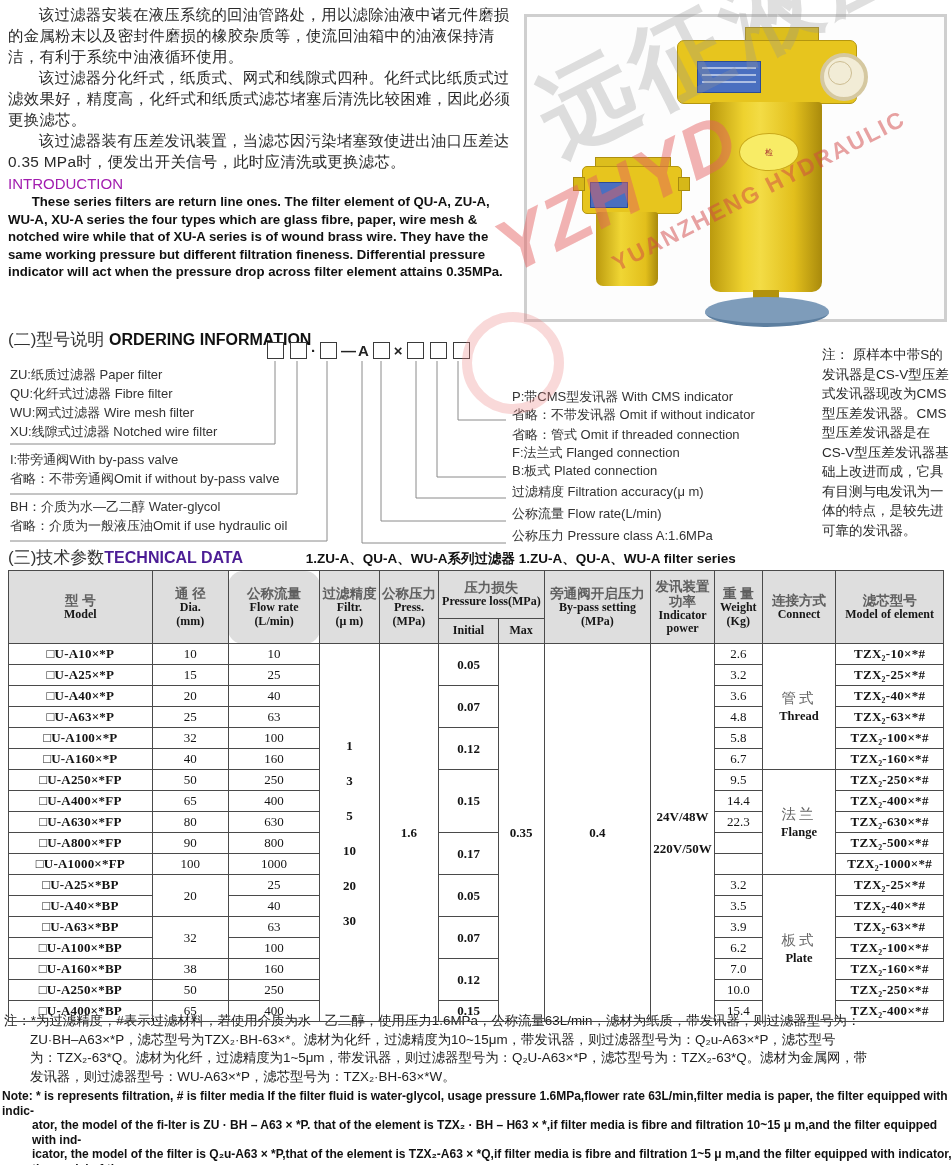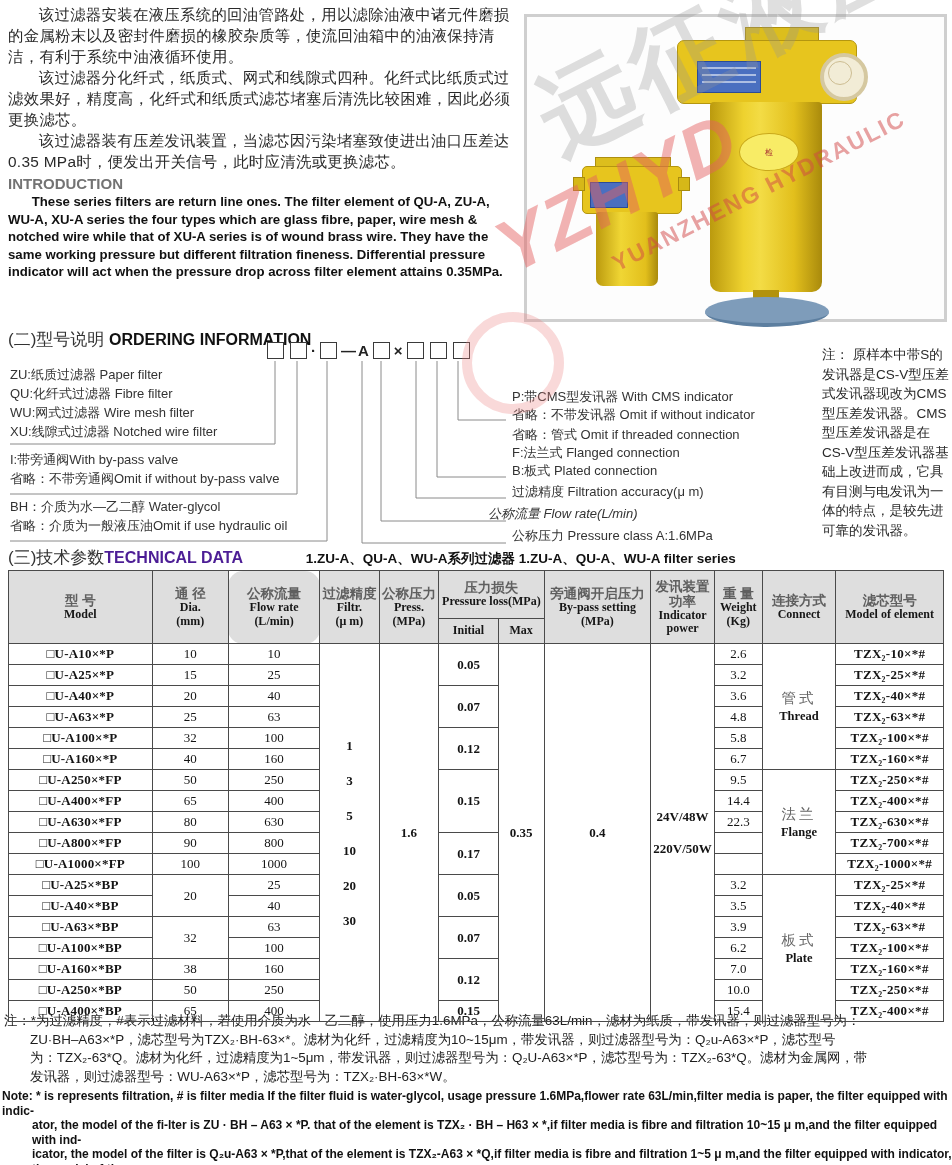--- a/index.html
+++ b/index.html
@@ -2,21 +2,21 @@
 <html><head>
 <meta charset="utf-8">
 <style>
   html,body{margin:0;padding:0;background:#fff;}
   #page{position:relative;width:952px;height:1165px;background:#fff;overflow:hidden;
         font-family:"Liberation Sans",sans-serif;color:#222;}
   
   .intro{position:absolute;left:8px;top:4px;width:510px;}
   .h-zh{font-size:17px;font-weight:400;color:#333;margin:0 0 2px 0;}
   .intro p.zh{font-size:15.4px;line-height:21px;margin:0;text-indent:2em;color:#2a2a2a;letter-spacing:.3px;}
-  .intro .en-title{font-size:15px;font-weight:700;margin:3px 0 1px 0;color:#737373;}
+  .intro .en-title{font-size:15px;font-weight:400;margin:3px 0 1px 0;color:#a21caf;}
   .intro p.en{font-size:13.2px;font-weight:700;line-height:17.6px;margin:0;color:#111;text-indent:1.8em;}
   
   .photo{position:absolute;left:524px;top:14px;width:417px;height:302px;background:#fdfdfd;
          border:3px solid #cfcfcf;}
   .photo *{position:absolute;}
   .lf-cap{left:218px;top:10px;width:72px;height:13px;background:#dcbe1d;border:1px solid #ad8f10;}
   .lf-head{left:150px;top:23px;width:178px;height:62px;background:#e7c51e;border:1px solid #b4960f;border-radius:7px;}
   .lf-glass{left:293px;top:36px;width:40px;height:40px;border-radius:50%;background:#f2ecd6;border:4px solid #d5c8a0;}
   .lf-glass-in{left:301px;top:44px;width:22px;height:22px;border-radius:50%;border:1px solid #cdbd92;}
   .lf-plate{left:170px;top:44px;width:62px;height:30px;background:#4a6fc0;border:1px solid #2c4b96;}
@@ -157,21 +157,21 @@
   <div class="lbl" style="left:10px;top:470px;">省略：不带旁通阀Omit if without by-pass valve</div>
   <div class="lbl" style="left:10px;top:498px;">BH：介质为水—乙二醇 Water-glycol</div>
   <div class="lbl" style="left:10px;top:517px;">省略：介质为一般液压油Omit if use hydraulic oil</div>
 
   <div class="lbl" style="left:512px;top:388px;">P:带CMS型发讯器  With CMS indicator</div>
   <div class="lbl" style="left:512px;top:406px;">省略：不带发讯器  Omit if without indicator</div>
   <div class="lbl" style="left:512px;top:426px;">省略：管式  Omit if threaded connection</div>
   <div class="lbl" style="left:512px;top:444px;">F:法兰式  Flanged connection</div>
   <div class="lbl" style="left:512px;top:462px;">B:板式  Plated connection</div>
   <div class="lbl" style="left:512px;top:483px;">过滤精度  Filtration accuracy(μ m)</div>
-  <div class="lbl" style="left:488px;top:505px;font-style:italic;">公称流量  Flow rate(L/min)</div>
+  <div class="lbl" style="left:512px;top:505px;">公称流量  Flow rate(L/min)</div>
   <div class="lbl" style="left:512px;top:527px;">公称压力  Pressure class  A:1.6MPa</div>
 
   <div class="side-note">注： 原样本中带S的发讯器是CS-V型压差式发讯器现改为CMS型压差发讯器。CMS型压差发讯器是在CS-V型压差发讯器基础上改进而成，它具有目测与电发讯为一体的特点，是较先进可靠的发讯器。</div>
 
   <div class="tech-head">
     <span>(三)技术参数</span><b>TECHNICAL DATA</b>
     <span class="series">1.ZU-A、QU-A、WU-A系列过滤器  1.ZU-A、QU-A、WU-A filter series</span>
   </div>
 
   <table class="tech" id="tech-table">
@@ -333,21 +333,21 @@
           <td>630</td>
           <td>22.3</td>
           <td class="c-elem">TZX₂-630×*#</td>
         </tr>
         <tr>
           <td class="c-model">□U-A800×*FP</td>
           <td>90</td>
           <td>800</td>
           <td rowspan="2" class="num">0.17</td>
           <td></td>
-          <td class="c-elem">TZX₂-700×*#</td>
+          <td class="c-elem">TZX₂-500×*#</td>
         </tr>
         <tr>
           <td class="c-model">□U-A1000×*FP</td>
           <td>100</td>
           <td>1000</td>
           <td></td>
           <td class="c-elem">TZX₂-1000×*#</td>
         </tr>
         <tr>
           <td class="c-model">□U-A25×*BP</td>

